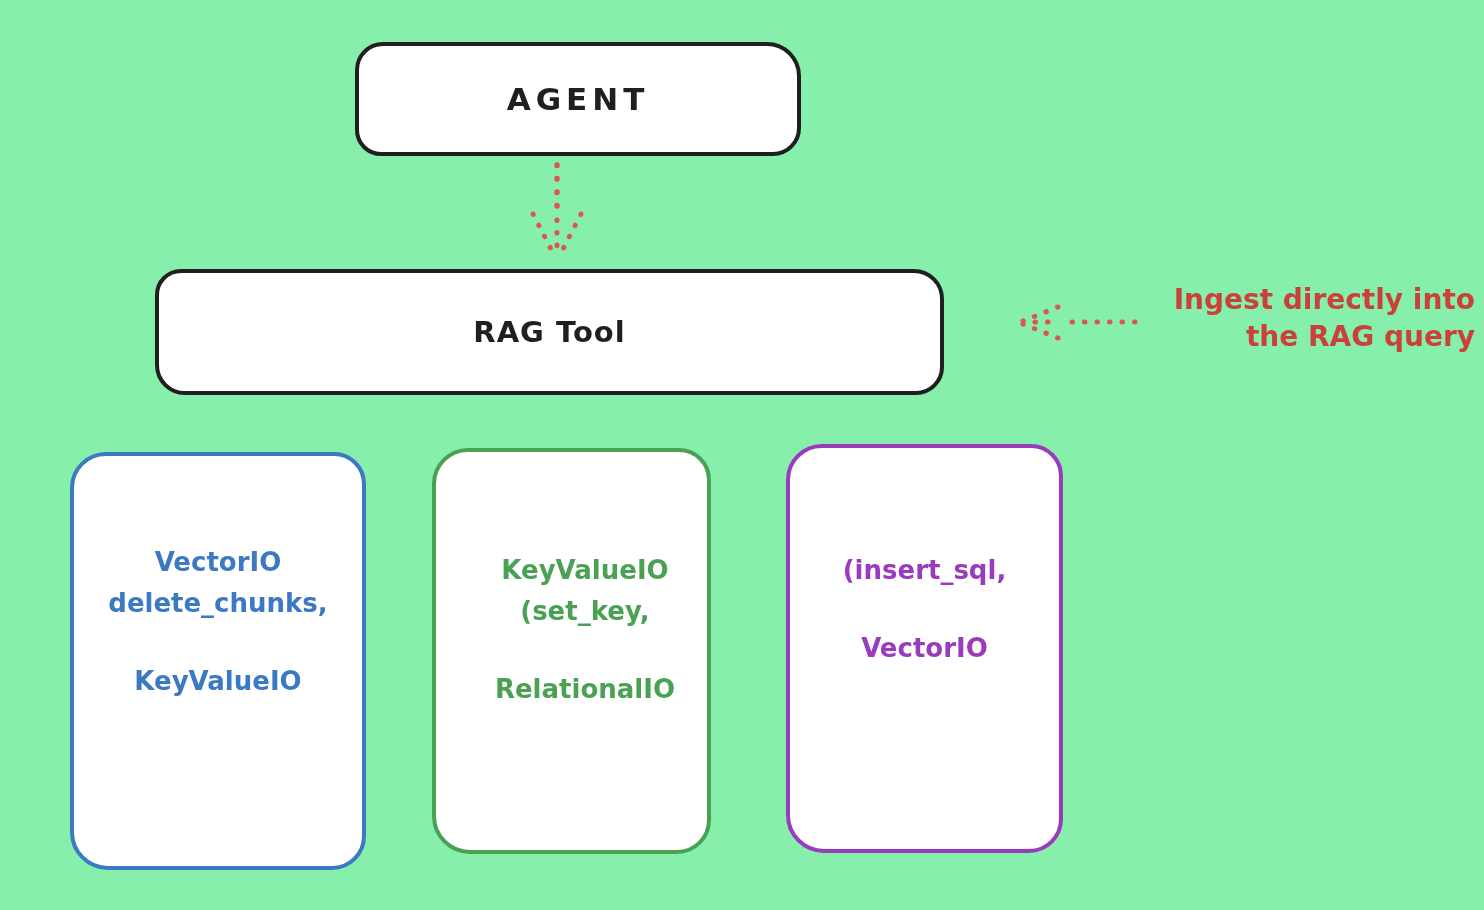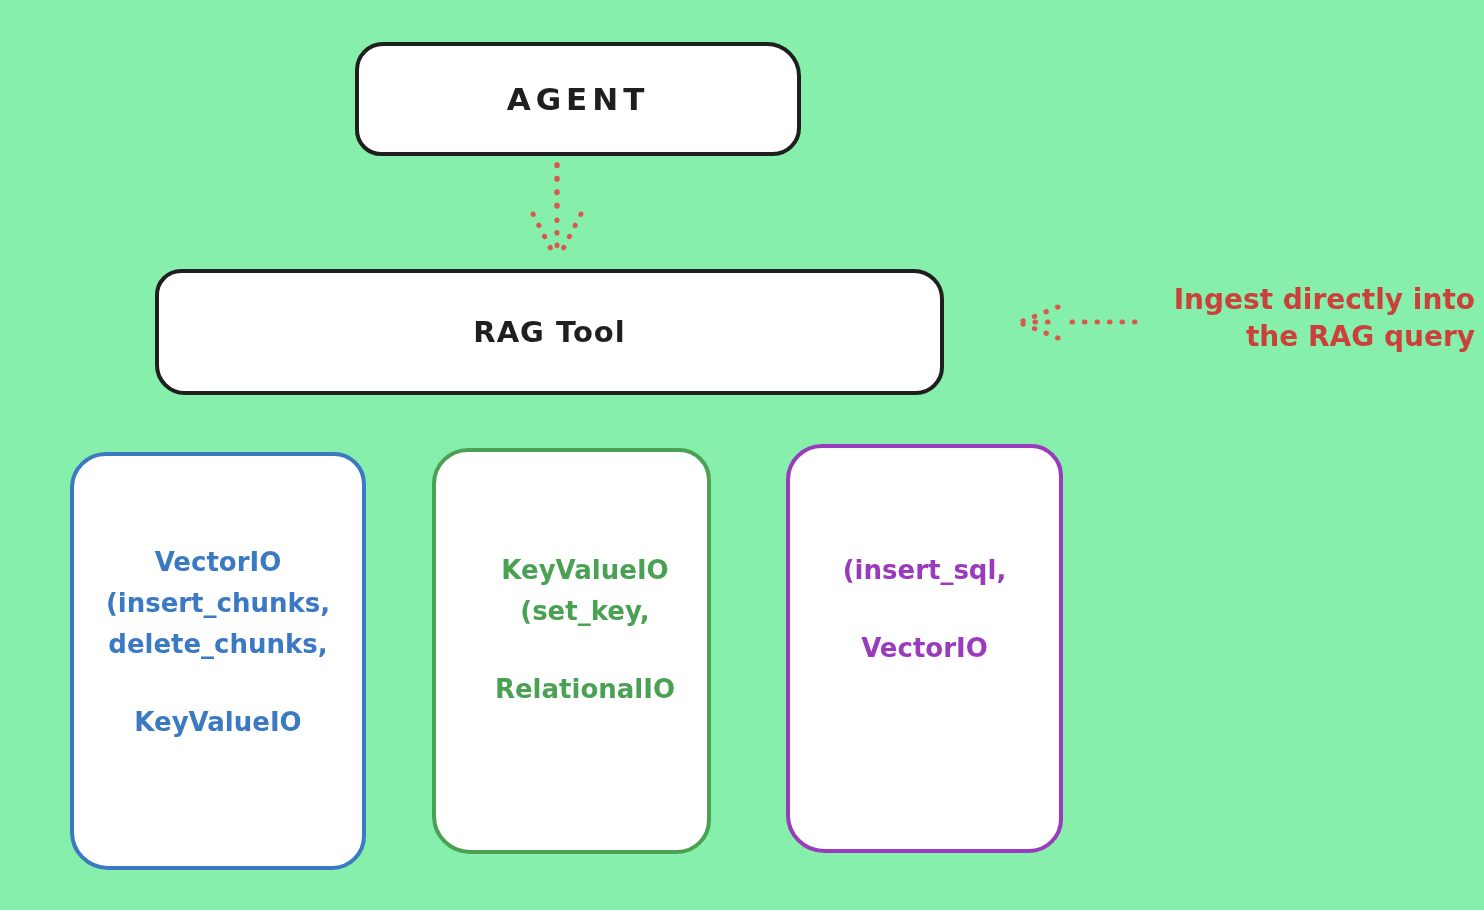--- a/index.html
+++ b/index.html
@@ -100,21 +100,20 @@
     <line class="dots dots-sm" x1="34" y1="23" x2="10" y2="23"></line>
   </svg>
 
   <div class="annotation" style="color: rgb(203, 64, 56);">
     <div>Ingest directly into</div>
     <div>the RAG query</div>
   </div>
 
   <div class="card card-vector" style="border-color: rgb(59, 121, 194); color: rgb(59, 121, 194);">
     <div>VectorIO</div>
-    <div>(insert_chunks,</div>
     <div>delete_chunks,</div>
     <div class="index-label">KeyValueIO</div>
   </div>
 
   <div class="card card-keyvalue" style="border-color: rgb(74, 161, 83); color: rgb(74, 161, 83);">
     <div>KeyValueIO</div>
     <div>(set_key,</div>
     <div class="index-label">RelationalIO</div>
   </div>
 

